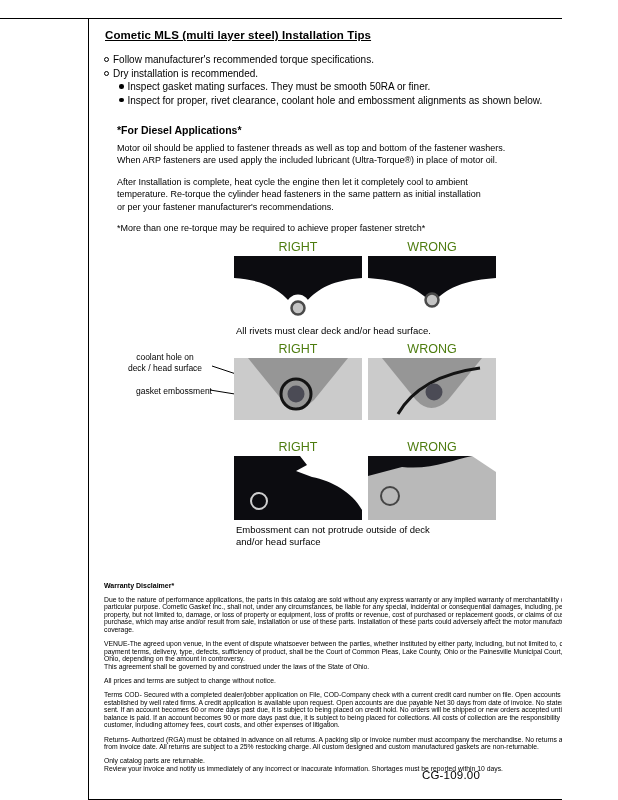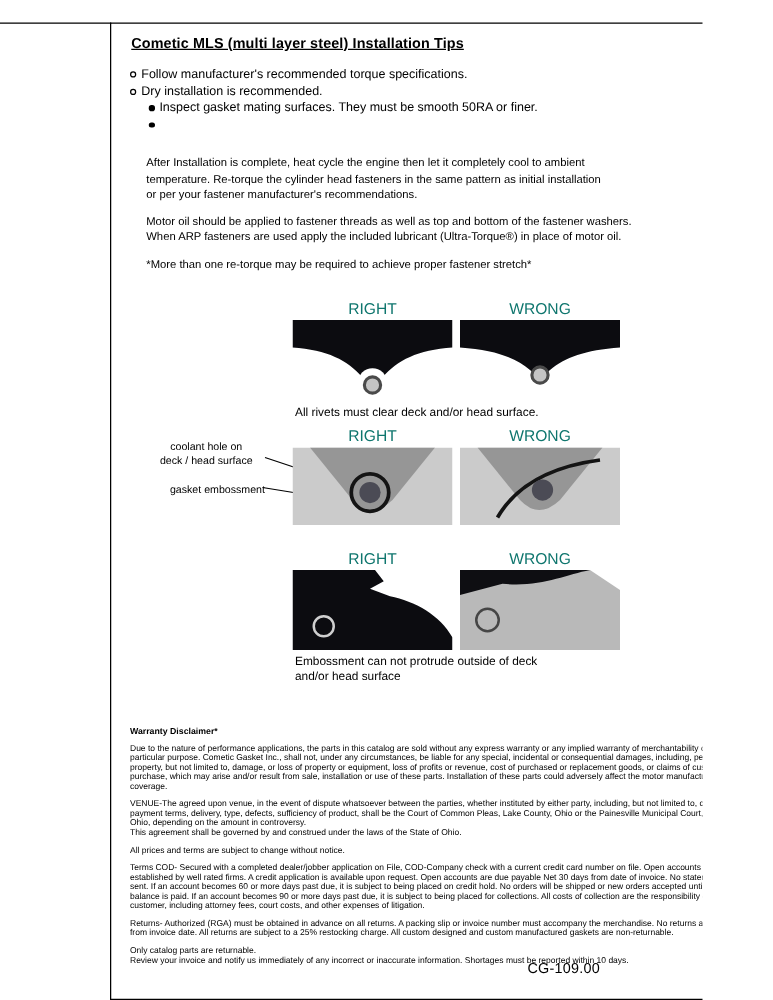--- a/index.html
+++ b/index.html
@@ -16,21 +16,21 @@
   .tip-row { display:flex; align-items:flex-start; margin-bottom:2px; }
   .tip-row.sub { margin-left:15px; }
   .b1 { flex:none; width:5px; height:5px; border:1px solid #000; border-radius:50%; margin:3px 4px 0 0; }
   .b2 { flex:none; width:4.5px; height:4.5px; background:#000; border-radius:50%; margin:3px 4px 0 0; }
 
   .diesel { position:absolute; left:117px; top:114px; width:420px; font-size:9px; line-height:12.5px; }
   .diesel h2 { font-size:10.5px; font-weight:bold; margin-bottom:5px; }
   .diesel p { margin-bottom:9px; white-space:pre-line; }
   .diesel .note { margin-bottom:0; }
 
-  .fig-label { position:absolute; width:128px; text-align:center; font-size:12.5px; color:#0f766e; }
+  .fig-label { position:absolute; width:128px; text-align:center; font-size:12.5px; color:#4d7c0f; }
   .fig-panel { position:absolute; width:128px; font-size:0; }
   .fig-caption { position:absolute; left:236px; font-size:9.5px; line-height:11.5px; white-space:pre-line; }
 
   .ann { position:absolute; text-align:right; font-size:8.5px; line-height:10.5px; white-space:pre-line; }
   .ann-lines { position:absolute; }
 
   .disclaimer { position:absolute; left:104px; top:572px; width:503px; font-size:6.8px; line-height:7.6px; }
   .disclaimer h3 { font-size:7px; font-weight:bold; margin-bottom:6px; }
   .disclaimer p { margin-bottom:6.5px; white-space:pre-line; }
 
@@ -53,29 +53,31 @@
     <div class="tip-row">
       <span class="b1"></span>
       <span>Dry installation is recommended.</span>
     </div>
     <div class="tip-row sub">
       <span class="b2"></span>
       <span>Inspect gasket mating surfaces.  They must be smooth 50RA or finer.</span>
     </div>
     <div class="tip-row sub">
       <span class="b2"></span>
+      <span>Inspect for proper, rivet clearance, coolant hole and embossment alignments as shown below.</span>
     </div>
   </div>
 
   <div class="diesel">
+    <h2>*For Diesel Applications*</h2>
+    <p>Motor oil should be applied to fastener threads as well as top and bottom of the fastener washers.
+When ARP fasteners are used apply the included lubricant (Ultra-Torque®) in place of motor oil.</p>
     <p>After Installation is complete, heat cycle the engine then let it completely cool to ambient
 temperature. Re-torque the cylinder head fasteners in the same pattern as initial installation
 or per your fastener manufacturer's recommendations.</p>
-    <p>Motor oil should be applied to fastener threads as well as top and bottom of the fastener washers.
-When ARP fasteners are used apply the included lubricant (Ultra-Torque®) in place of motor oil.</p>
     <p class="note">*More than one re-torque may be required to achieve proper fastener stretch*</p>
   </div>
 
   <div class="fig-label" style="left:234px; top:230px;">RIGHT</div>
   <div class="fig-label" style="left:368px; top:230px;">WRONG</div>
   <div class="fig-panel" style="left:234px; top:246px;">
     <svg width="128" height="64" viewBox="0 0 128 64">
       <path d="M0,0 H128 V22 C100,24 84,32 72,46 Q64,56 56,46 C44,32 28,24 0,22 Z" fill="#0c0c10"></path>
       <circle cx="64" cy="50" r="11.5" fill="#ffffff"></circle>
       <circle cx="64" cy="52" r="6.5" fill="#c4c4c4" stroke="#4a4a4a" stroke-width="2.5"></circle>

